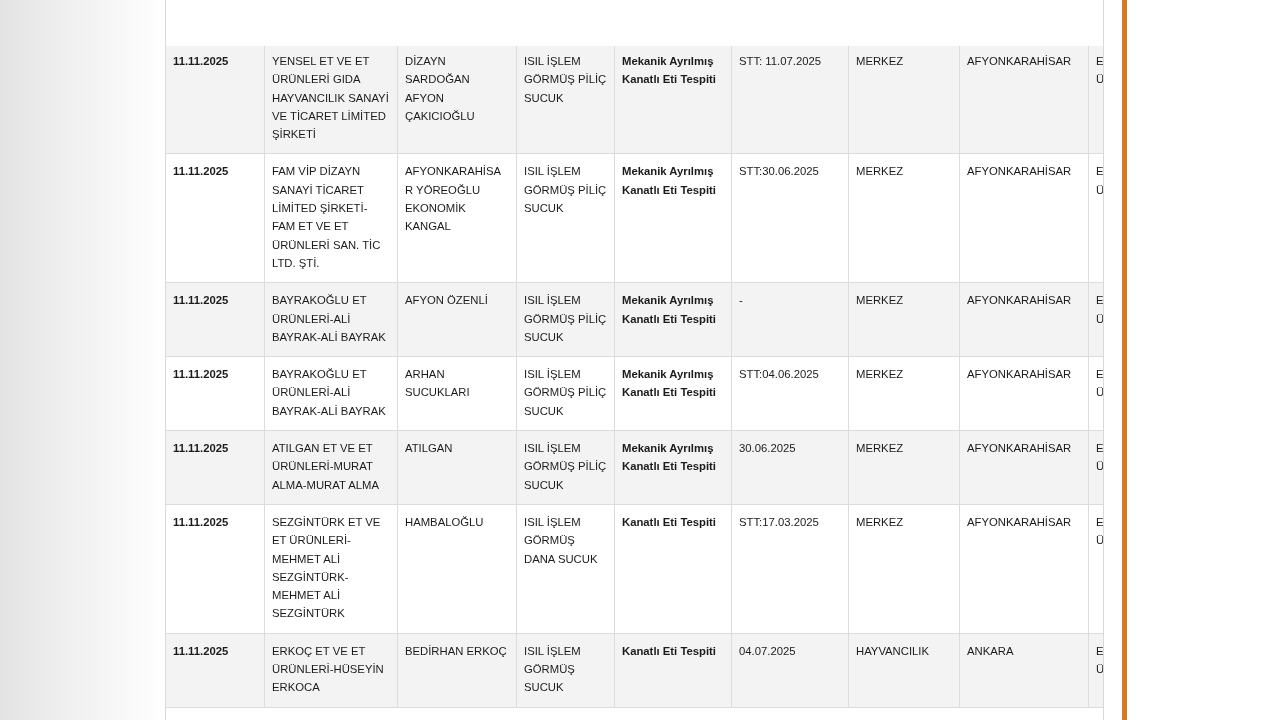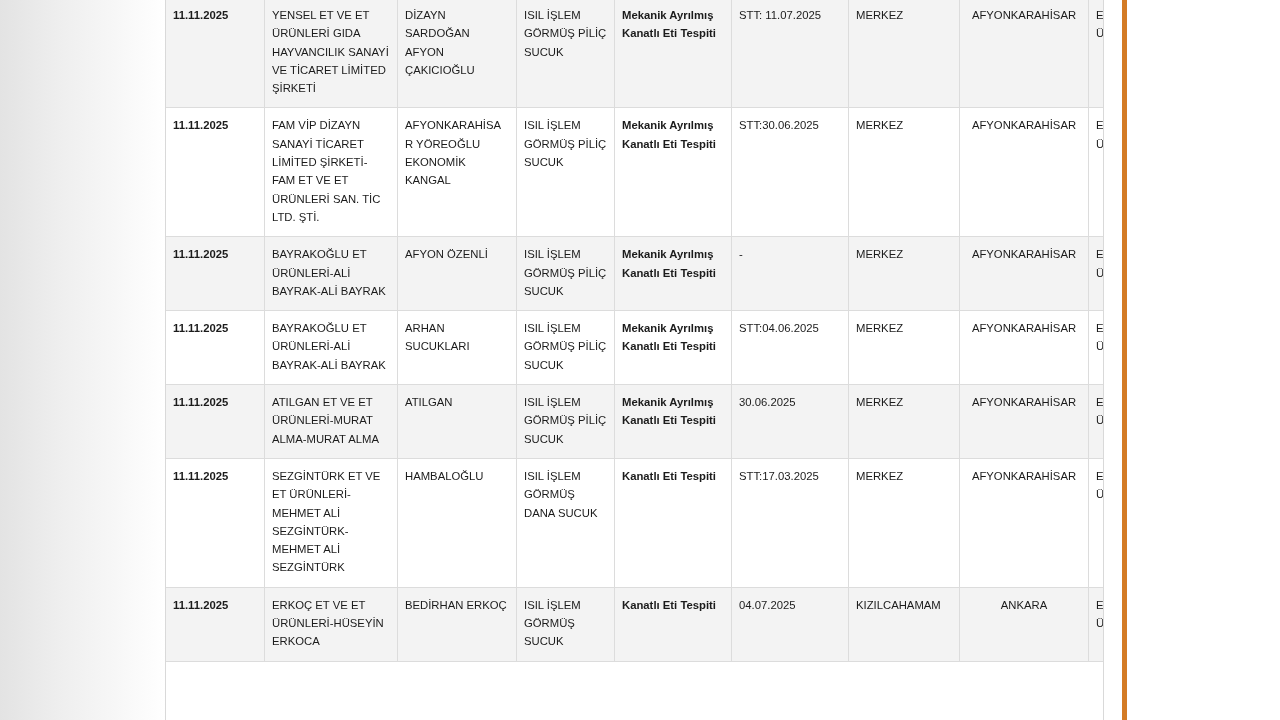--- a/index.html
+++ b/index.html
@@ -67,20 +67,21 @@
     background: #ffffff;
     border-left: 1px solid #d9d9d9;
     border-right: 1px solid #d9d9d9;
     overflow: hidden;
   }
 
   table.data {
     border-collapse: collapse;
     width: 937px;
     table-layout: fixed;
+    margin-top: 46px;
   }
 
   table.data td {
     border-bottom: 1px solid #dcdcdc;
     border-right: 1px solid #dcdcdc;
     vertical-align: top;
     padding: 8px 7px 10px 7px;
     font-size: 11.3px;
     line-height: 1.62;
     color: #1b1b1b;
@@ -92,21 +93,21 @@
   table.data tr.alt td { background: #f3f3f3; }
   table.data tr.plain td { background: #ffffff; }
 
   td.c-date { width: 84px; font-weight: bold; }
   td.c-firm { width: 118px; }
   td.c-brand { width: 104px; }
   td.c-product { width: 83px; }
   td.c-finding { width: 102px; font-weight: bold; }
   td.c-date2 { width: 102px; }
   td.c-district { width: 96px; }
-  td.c-city { width: 114px; text-align: center; }
+  td.c-city { width: 114px; }
   td.c-group { width: 58px; }
 
   
   tr.first td { padding-top: 6px; }
 </style>
 </head>
 <body>
 
 <div id="page">
 
@@ -189,21 +190,21 @@
           <td class="c-group">Et ve Et Ürünleri</td>
         </tr>
 
         <tr class="alt">
           <td class="c-date">11.11.2025</td>
           <td class="c-firm">ERKOÇ ET VE ET ÜRÜNLERİ-HÜSEYİN ERKOCA</td>
           <td class="c-brand">BEDİRHAN ERKOÇ</td>
           <td class="c-product">ISIL İŞLEM GÖRMÜŞ SUCUK</td>
           <td class="c-finding">Kanatlı Eti Tespiti</td>
           <td class="c-date2">04.07.2025</td>
-          <td class="c-district">KIZILCAHAMAM</td>
+          <td class="c-district">HAYVANCILIK</td>
           <td class="c-city">ANKARA</td>
           <td class="c-group">Et ve Et Ürünleri</td>
         </tr>
 
       </tbody>
     </table>
   </div>
 
   <div class="scroll-track"></div>
   <div class="scroll-thumb"></div>

